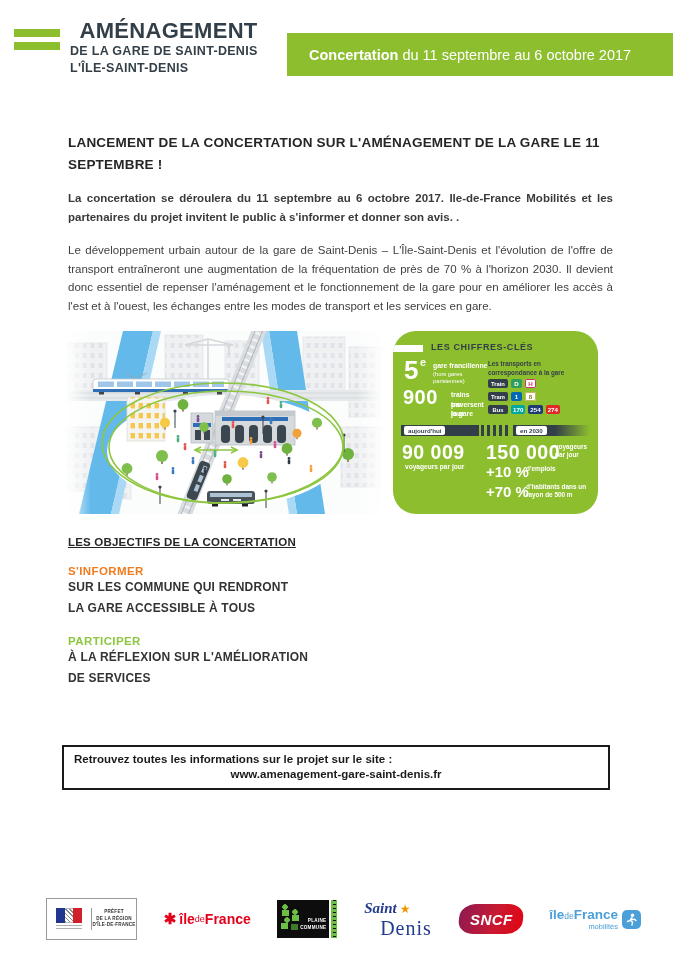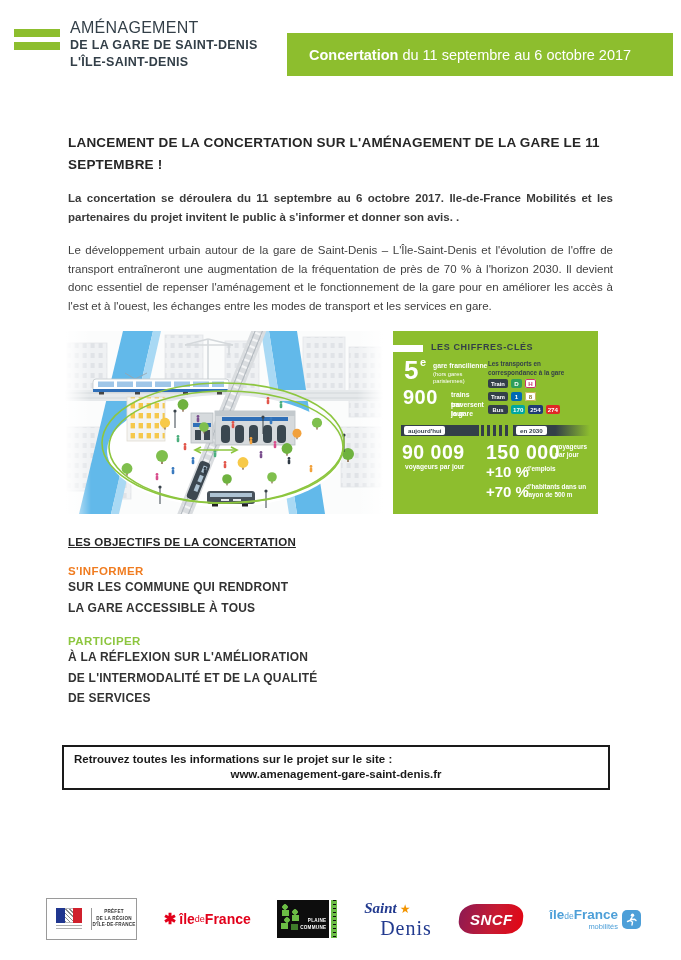--- a/index.html
+++ b/index.html
@@ -3,39 +3,39 @@
 <meta charset="utf-8">
 <style>
   html,body{margin:0;padding:0;background:#fff;}
   .page{position:relative;width:681px;height:960px;background:#fff;overflow:hidden;
         font-family:"Liberation Sans",sans-serif;color:#3f3f3f;}
 
   
   .hdr-logo{position:absolute;left:14px;top:20px;display:flex;align-items:flex-start;}
   .logo-bars{display:flex;flex-direction:column;gap:5px;margin-top:9px;margin-right:10px;}
   .logo-bars span{display:block;width:46px;height:8px;background:#8dbe2e;}
-  .logo-l1{font-size:16px;font-weight:normal;color:#333f48;letter-spacing:.3px;line-height:1;}
+  .logo-l1{font-size:22px;font-weight:bold;color:#333f48;letter-spacing:.3px;line-height:1;text-align:right;}
   .logo-l2,.logo-l3{font-size:12.5px;font-weight:bold;color:#333f48;letter-spacing:.3px;line-height:1.2;margin-top:2px;}
   .banner{position:absolute;left:287px;top:33px;width:386px;height:43px;background:#8dbe2e;
           display:flex;align-items:center;padding-left:22px;box-sizing:border-box;
           color:#fff;font-size:14.5px;}
   .banner b{margin-right:4px;}
 
   
   .content{position:absolute;left:68px;right:68px;top:108px;}
   .kicker{font-size:11.5px;font-weight:bold;color:#262626;text-decoration:underline;letter-spacing:.2px;}
   h1.title{font-size:13.5px;font-weight:bold;color:#262626;line-height:1.6;margin:24px 0 0 0;letter-spacing:.2px;}
   .lead{font-size:11.5px;font-weight:bold;color:#3a3a3a;line-height:1.6;text-align:justify;margin-top:14px;}
   .bodytext{font-size:11.5px;color:#3f3f3f;line-height:1.62;text-align:justify;margin-top:15px;}
 
   
   .figure-row{display:flex;margin-top:16px;margin-left:-3px;}
   .illus{width:318px;height:183px;flex:none;}
   .kf{position:relative;width:205px;height:183px;flex:none;margin-left:10px;background:#8dbe2e;overflow:hidden;
-      color:#fff;}
+      color:#fff;border-radius:23px;}
   .kf *{position:absolute;}
   .kf-dash{left:0;top:14px;width:30px;height:7px;background:#fff;}
   .kf-title{left:38px;top:11px;font-size:9px;font-weight:bold;color:#333f48;letter-spacing:.6px;}
   .kf-rank-val{left:11px;top:26px;font-size:26px;font-weight:bold;line-height:1;}
   .kf-rank-sup{left:27px;top:25px;font-size:11px;font-weight:bold;}
   .kf-rank-lab{left:40px;top:31px;font-size:6.8px;font-weight:bold;line-height:1.3;width:60px;}
   .kf-rank-sub{left:40px;top:40px;font-size:5.8px;width:60px;line-height:1.2;}
   .kf-t-head{left:95px;top:29px;font-size:6.3px;color:#333f48;font-weight:bold;line-height:1.4;width:105px;}
   .kf-row{display:flex;gap:3px;align-items:center;}
   .kf-row.r1{left:95px;top:48px;} .kf-row.r2{left:95px;top:61px;} .kf-row.r3{left:95px;top:74px;}
@@ -399,21 +399,20 @@
     </div>
 
     <div class="obj-head">LES OBJECTIFS DE LA CONCERTATION</div>
 
     <div class="obj-label o1">S'INFORMER</div>
     <div class="obj-line">SUR LES COMMUNE QUI RENDRONT</div>
     <div class="obj-line">LA GARE ACCESSIBLE À TOUS</div>
 
     <div class="obj-label o2">PARTICIPER</div>
     <div class="obj-line">À LA RÉFLEXION SUR L'AMÉLIORATION</div>
-    <div class="obj-line">DE L'INTERMODALITÉ ET DE LA QUALITÉ</div>
     <div class="obj-line">DE SERVICES</div>
   </div>
 
   <div class="site-box">
     <div class="l1">Retrouvez toutes les informations sur le projet sur le site :</div>
     <div class="url">www.amenagement-gare-saint-denis.fr</div>
   </div>
 
   <div class="footer">
 

